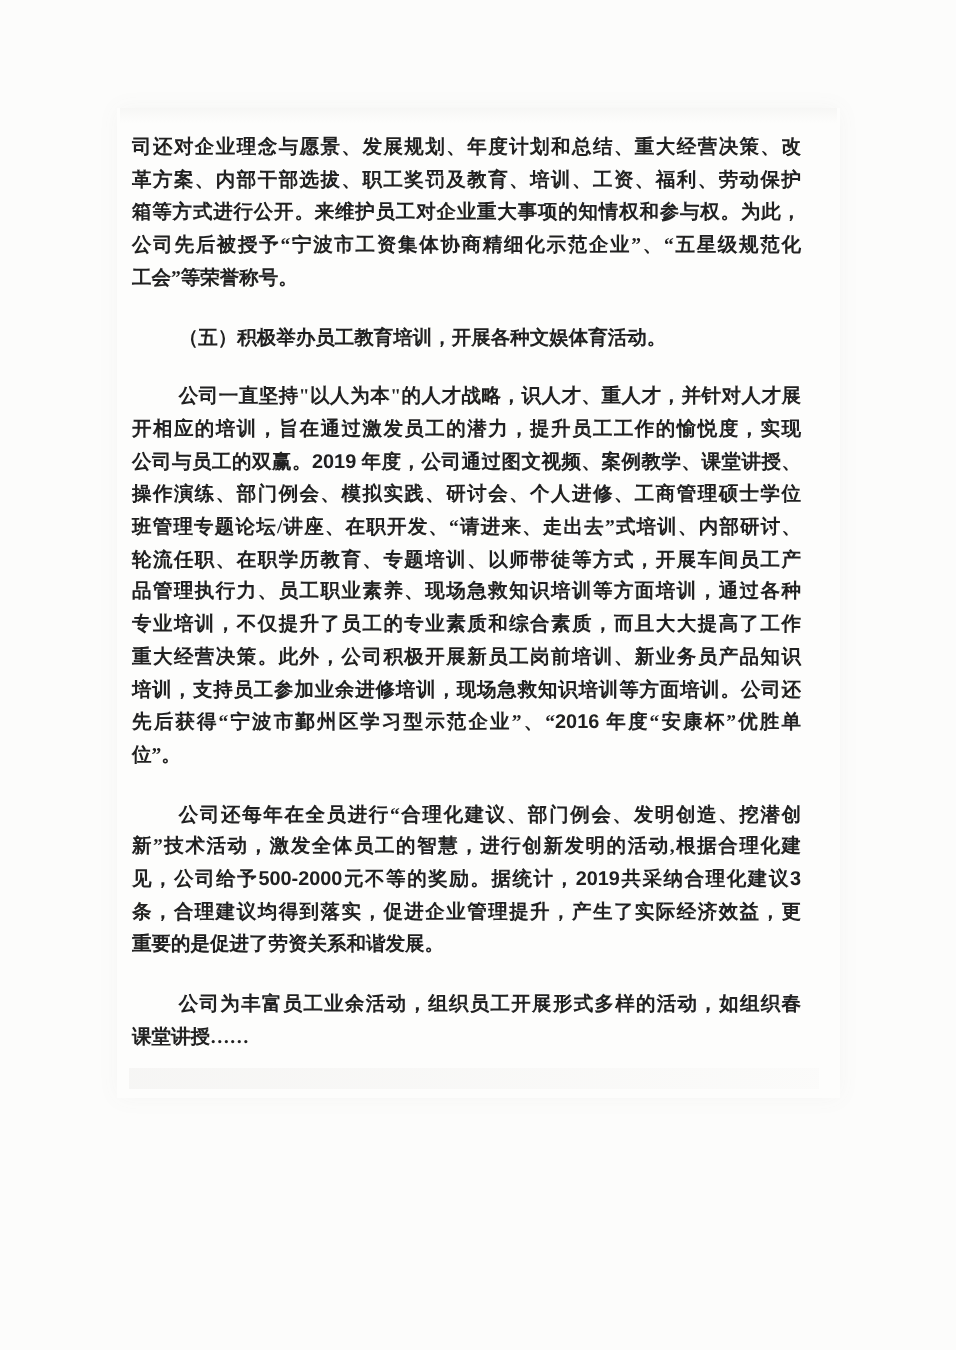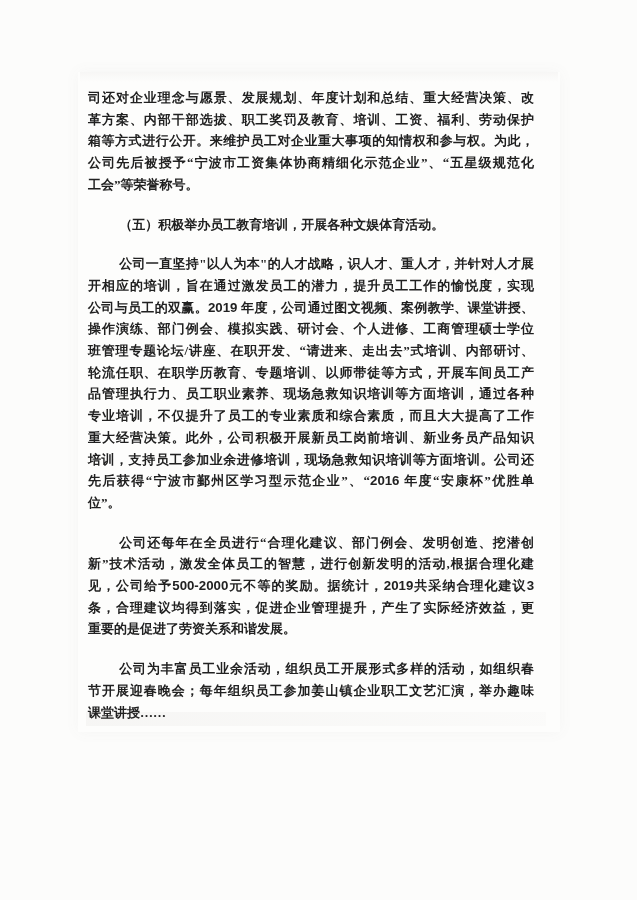--- a/index.html
+++ b/index.html
@@ -78,18 +78,17 @@
     <div class="para">
       <div class="line j ind">公司还每年在全员进行“合理化建议、部门例会、发明创造、挖潜创</div>
       <div class="line j">新”技术活动，激发全体员工的智慧，进行创新发明的活动,根据合理化建</div>
       <div class="line j">见，公司给予<span class="latin">500-2000</span>元不等的奖励。据统计，<span class="latin">2019</span>共采纳合理化建议<span class="latin">3</span></div>
       <div class="line j">条，合理建议均得到落实，促进企业管理提升，产生了实际经济效益，更</div>
       <div class="line l">重要的是促进了劳资关系和谐发展。</div>
     </div>
 
     <div class="para">
       <div class="line j ind">公司为丰富员工业余活动，组织员工开展形式多样的活动，如组织春</div>
-      <div class="line j">节开展迎春晚会；每年组织员工参加姜山镇企业职工文艺汇演，举办趣味</div>
       <div class="line l">课堂讲授……</div>
     </div>
 
   </div>
 </div>
 
 </body></html>

